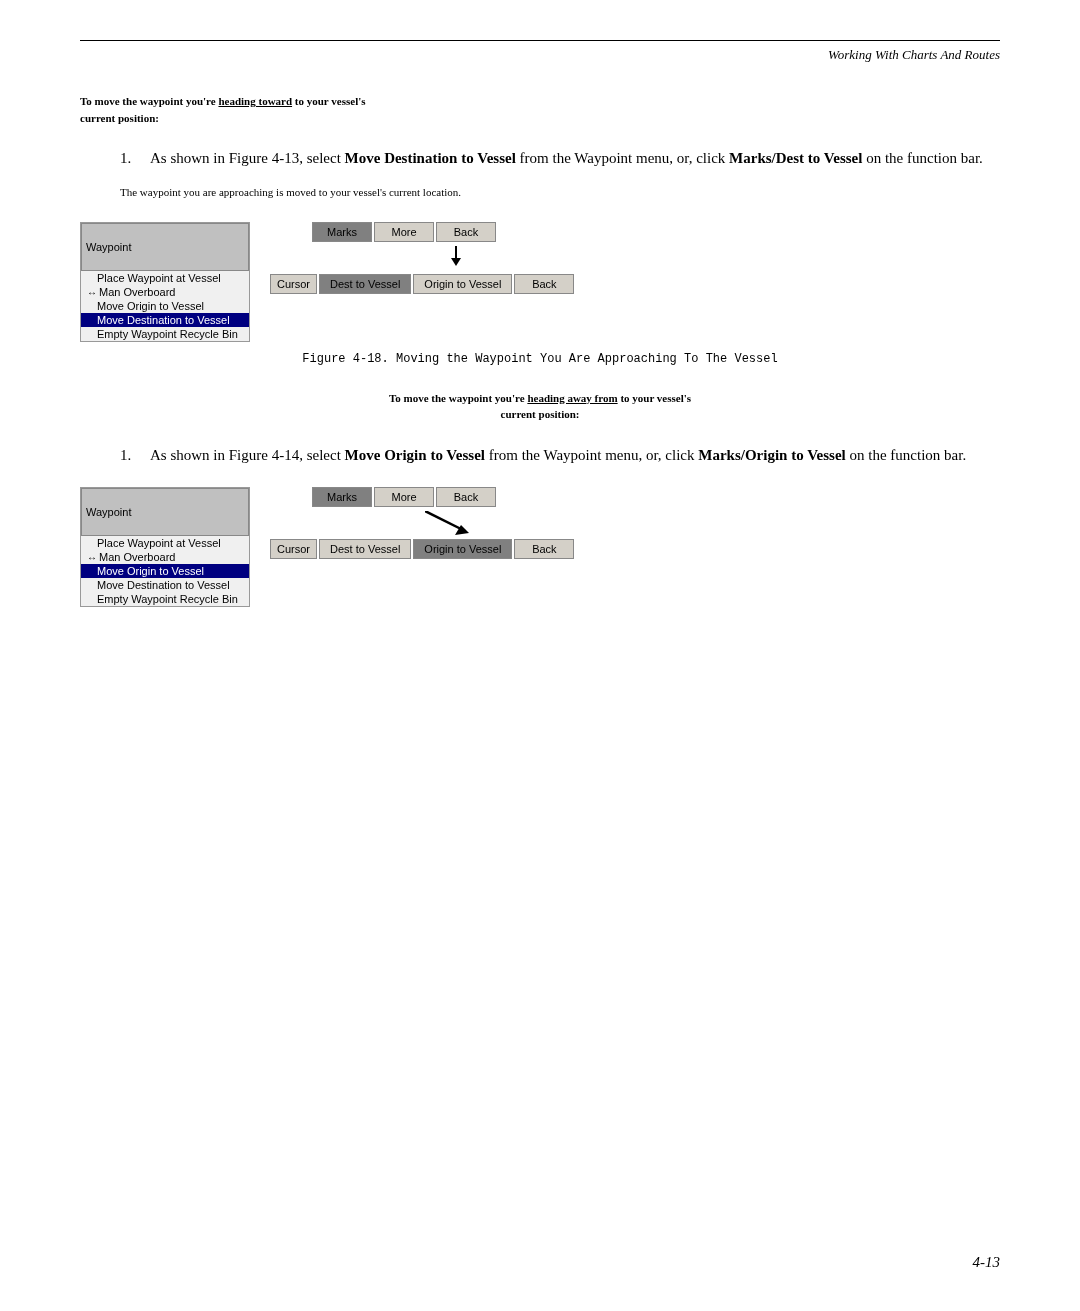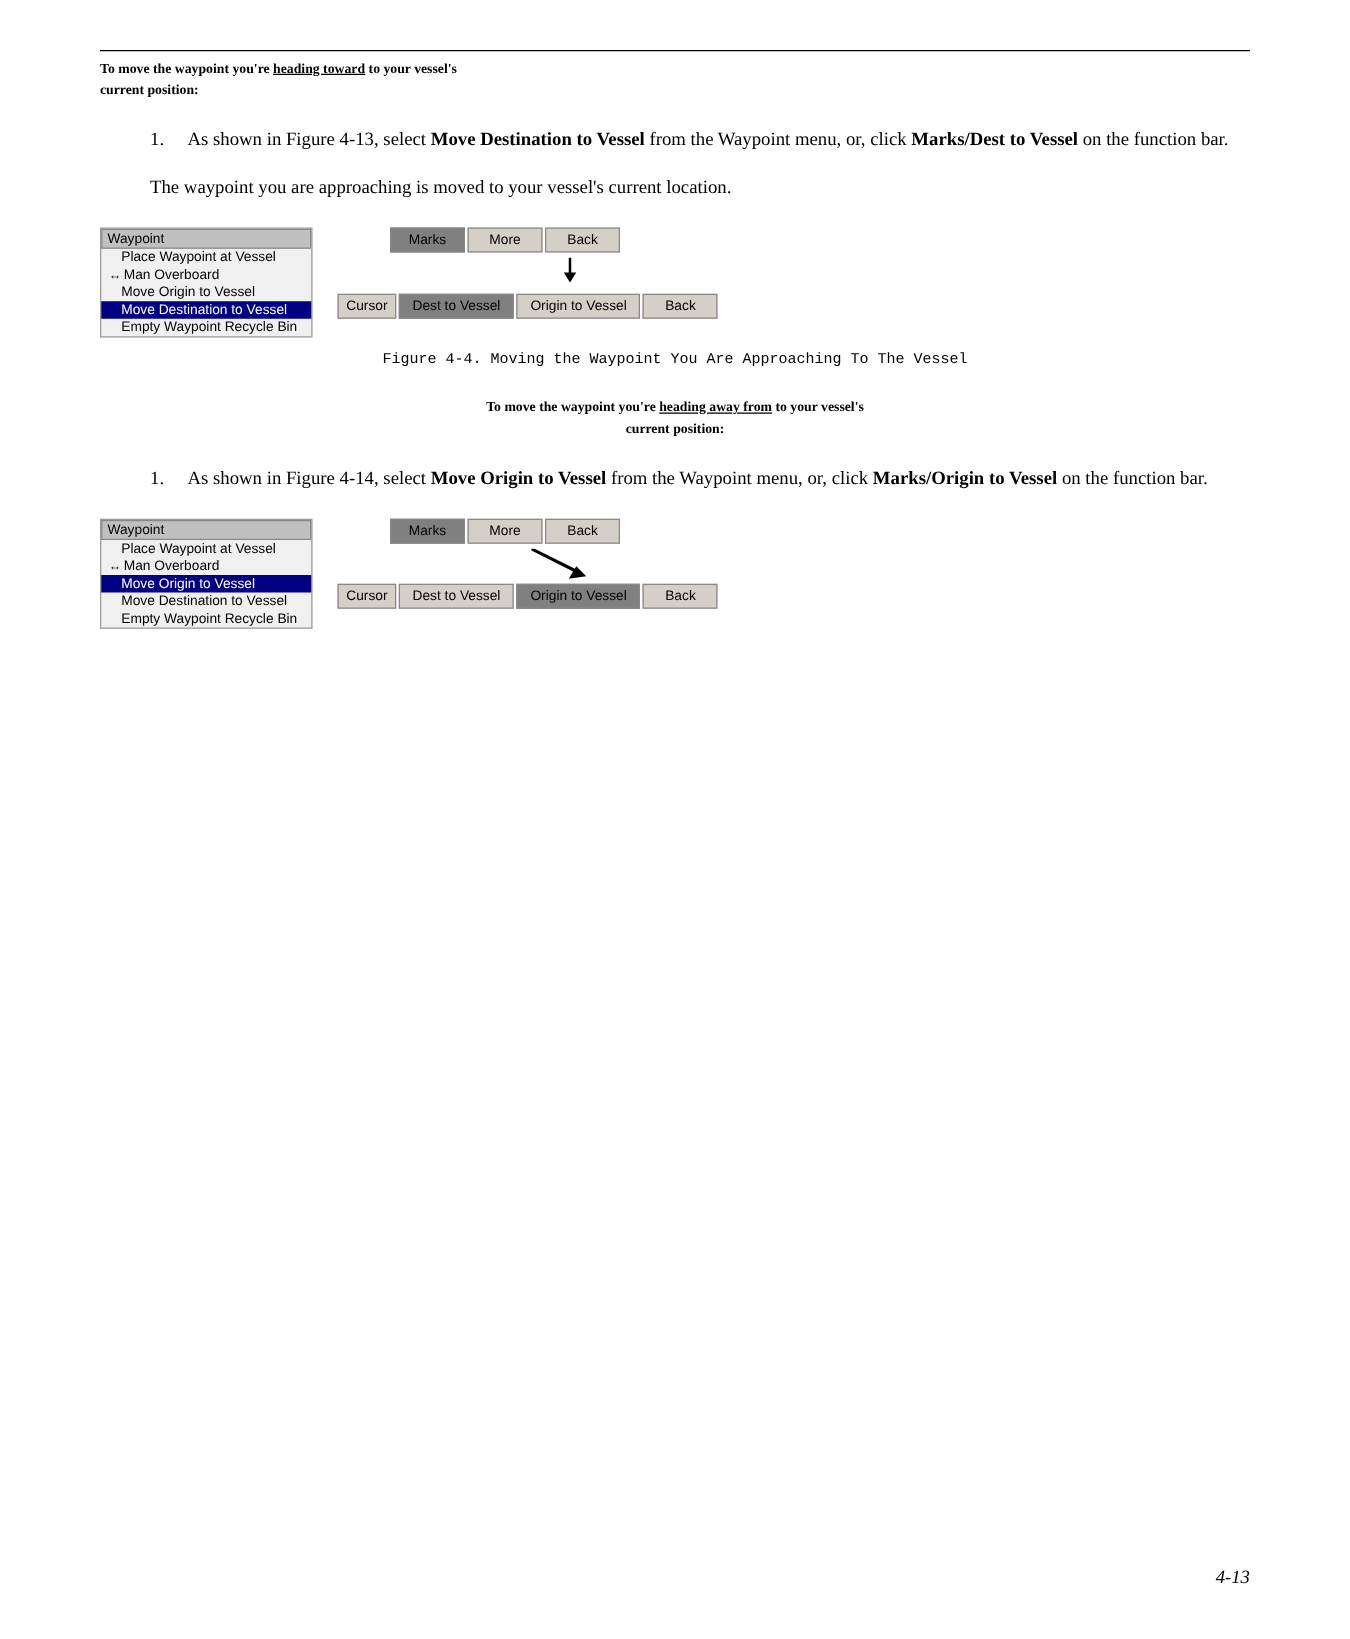--- a/index.html
+++ b/index.html
@@ -63,21 +63,21 @@
     }
 
     .numbered-item .item-text {
       flex: 1;
     }
 
     .paragraph {
       margin-left: 40px;
       margin-bottom: 20px;
       line-height: 1.6;
-      font-size: 15px;
+      font-size: 11px;
     }
 
     
     .figure-container {
       margin: 20px 0 10px 0;
       display: flex;
       align-items: flex-start;
       gap: 10px;
     }
 
@@ -85,21 +85,21 @@
       border: 1px solid #999;
       background: #f0f0f0;
       font-size: 11px;
       font-family: Arial, sans-serif;
       min-width: 170px;
     }
 
     .waypoint-menu-title {
       background: #c0c0c0;
       border: 1px solid #888;
-      padding: 1px 4px;
+      padding: 17px 4px;
       font-weight: normal;
       font-size: 11px;
     }
 
     .waypoint-menu-item {
       padding: 1px 6px 1px 16px;
       font-size: 11px;
       color: #000;
       white-space: nowrap;
     }
@@ -175,20 +175,21 @@
       font-style: italic;
       text-align: right;
     }
   </style>
 </head>
 <body>
 
 <div class="page-container">
 
   <div class="header-line"></div>
+  <div class="header-text">Working With Charts And Routes</div>
 
   <div class="section-heading">
     To move the waypoint you're <u>heading toward</u> to your vessel's<br>current position:
   </div>
 
   <div class="numbered-list">
     <div class="numbered-item">
       <span class="num">1.</span>
       <span class="item-text">
         As shown in Figure 4-13, select <strong>Move Destination to Vessel</strong>
@@ -234,21 +235,21 @@
       <div class="fb-row">
         <div class="fb-btn-cursor">Cursor</div>
         <div class="fb-btn highlighted">Dest to Vessel</div>
         <div class="fb-btn">Origin to Vessel</div>
         <div class="fb-btn">Back</div>
       </div>
     </div>
   </div>
 
   <div class="figure-caption">
-    Figure 4-4.  Moving the Waypoint You Are Approaching To The Vessel
+    Figure 4-18.  Moving the Waypoint You Are Approaching To The Vessel
   </div>
 
   <div class="section-heading" style="margin-top:10px;text-align:center;">
     To move the waypoint you're <u>heading away from</u> to your vessel's<br>current position:
   </div>
 
   <div class="numbered-list">
     <div class="numbered-item">
       <span class="num">1.</span>
       <span class="item-text">

